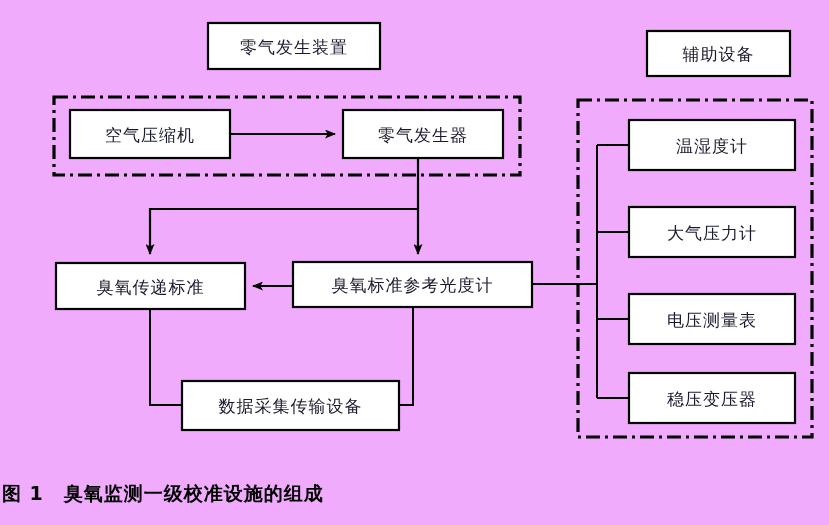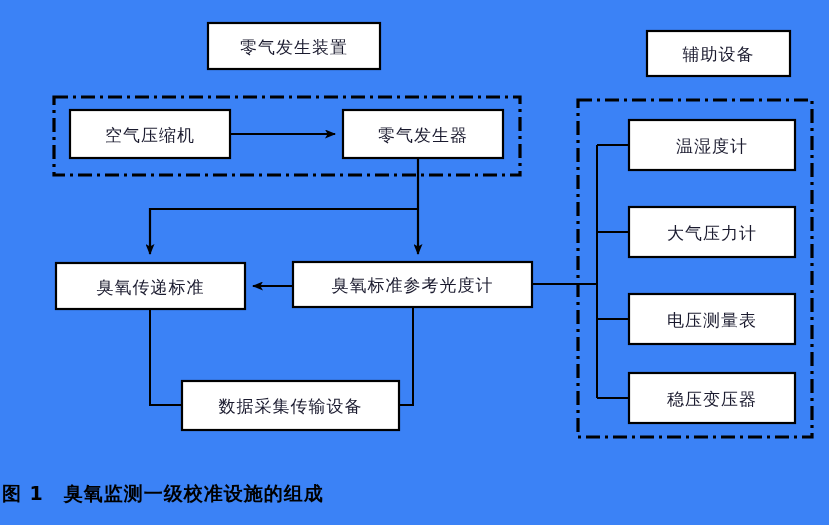--- a/index.html
+++ b/index.html
@@ -10,21 +10,21 @@
   body {
     width: 829px;
     height: 525px;
     font-family: "DejaVu Sans", "Liberation Sans", sans-serif;
     overflow: hidden;
   }
   #figure-root {
     position: relative;
     width: 829px;
     height: 525px;
-    background: #3b82f6;
+    background: #f0abfc;
   }
   svg#diagram {
     position: absolute;
     top: 0;
     left: 0;
     width: 829px;
     height: 525px;
   }
   .box-rect {
     fill: #ffffff;

